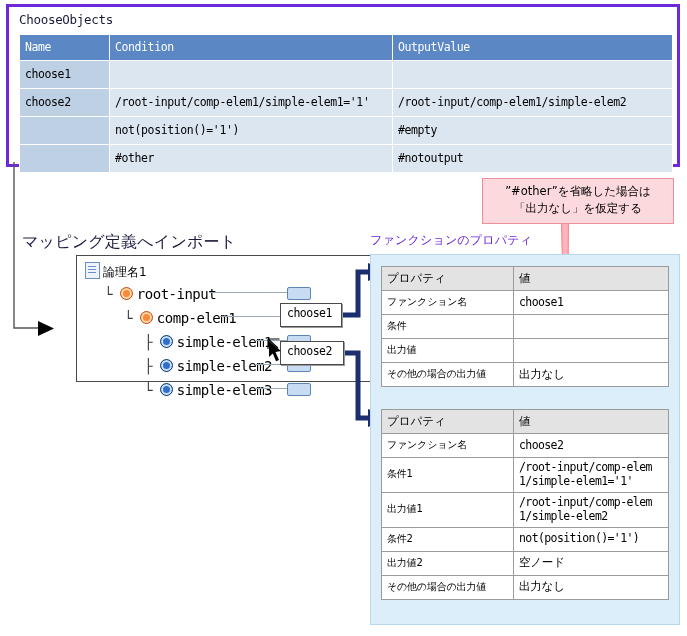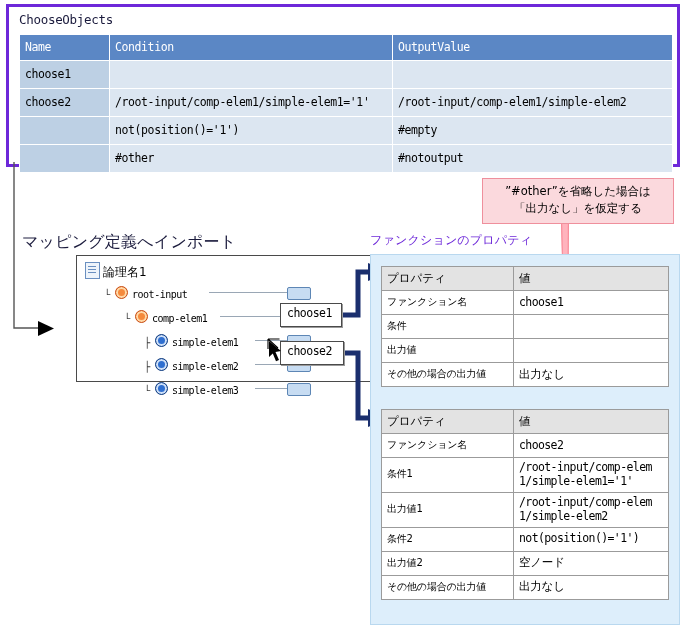--- a/index.html
+++ b/index.html
@@ -71,21 +71,21 @@
     left:22px;top:232px;
     font-family:"DejaVu Sans","Liberation Sans",sans-serif;
     font-size:16px;color:#1a1a3c;letter-spacing:0.2px;
   }
   #tree-panel{
     left:37px;top:255px;width:319px;height:127px;
     border:1px solid #4a4a4a;background:#fff;box-sizing:border-box;margin-left:39px;
   }
   .tree-row{position:absolute;white-space:nowrap;
     font-family:"DejaVu Sans Mono","Liberation Mono",monospace;
-    font-size:10px;color:#000;letter-spacing:-0.5px;}
+    font-size:14px;color:#000;letter-spacing:-0.5px;}
   #tr-root{left:8px;top:6px;font-family:"DejaVu Sans","Liberation Sans",sans-serif;font-size:12px;letter-spacing:0;}
   #tr-rootinput{left:27px;top:30px;}
   #tr-comp{left:47px;top:54px;}
   #tr-se1{left:67px;top:78px;}
   #tr-se2{left:67px;top:102px;}
   #tr-se3{left:67px;top:126px;}
 
   .doc-icon{display:inline-block;width:13px;height:15px;vertical-align:-3px;
     background:#eef4fb;border:1px solid #6a8fc0;position:relative;margin-right:3px;}
   .doc-icon:before{content:"";position:absolute;left:2px;top:3px;width:8px;height:1px;

